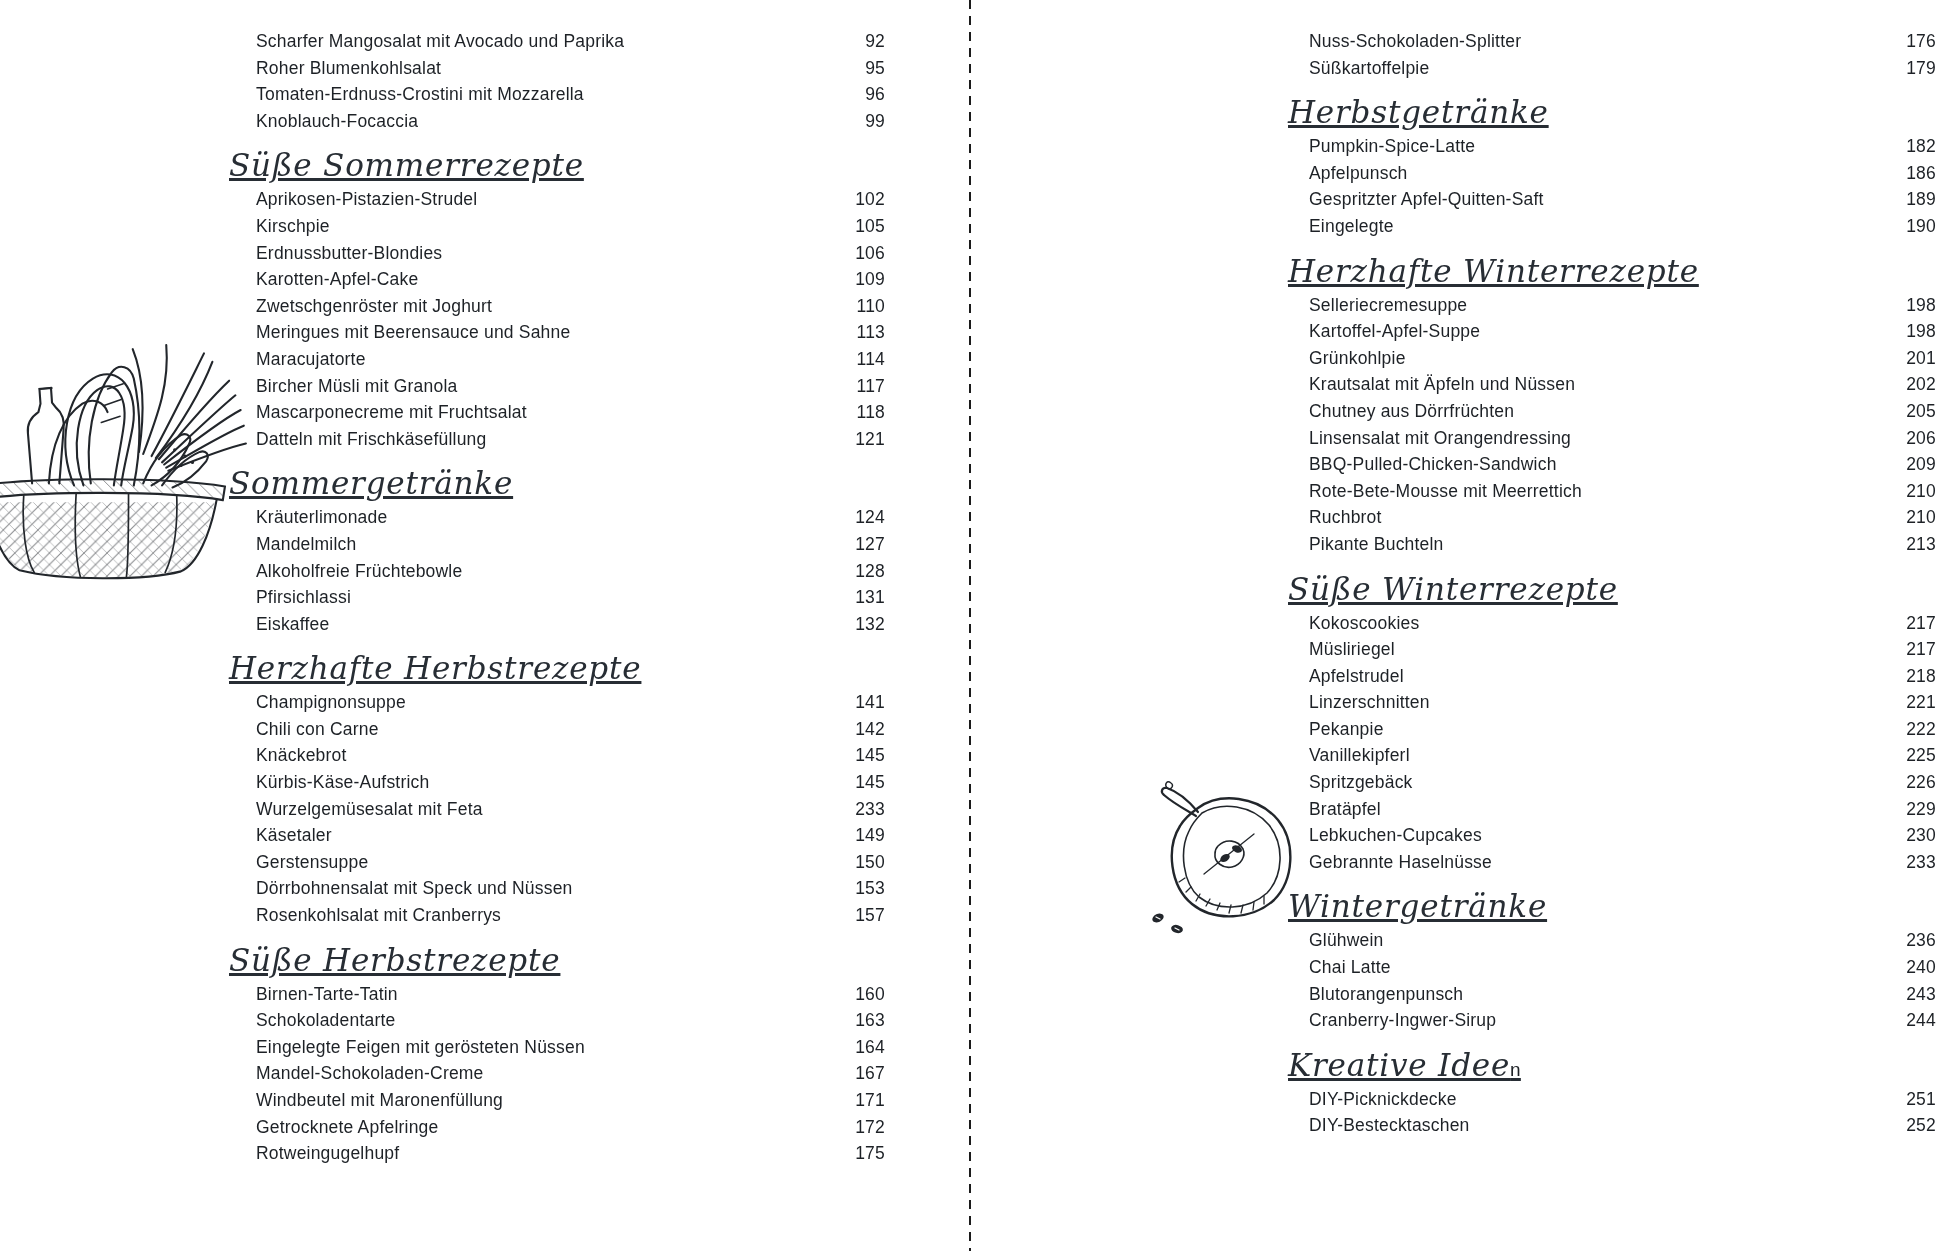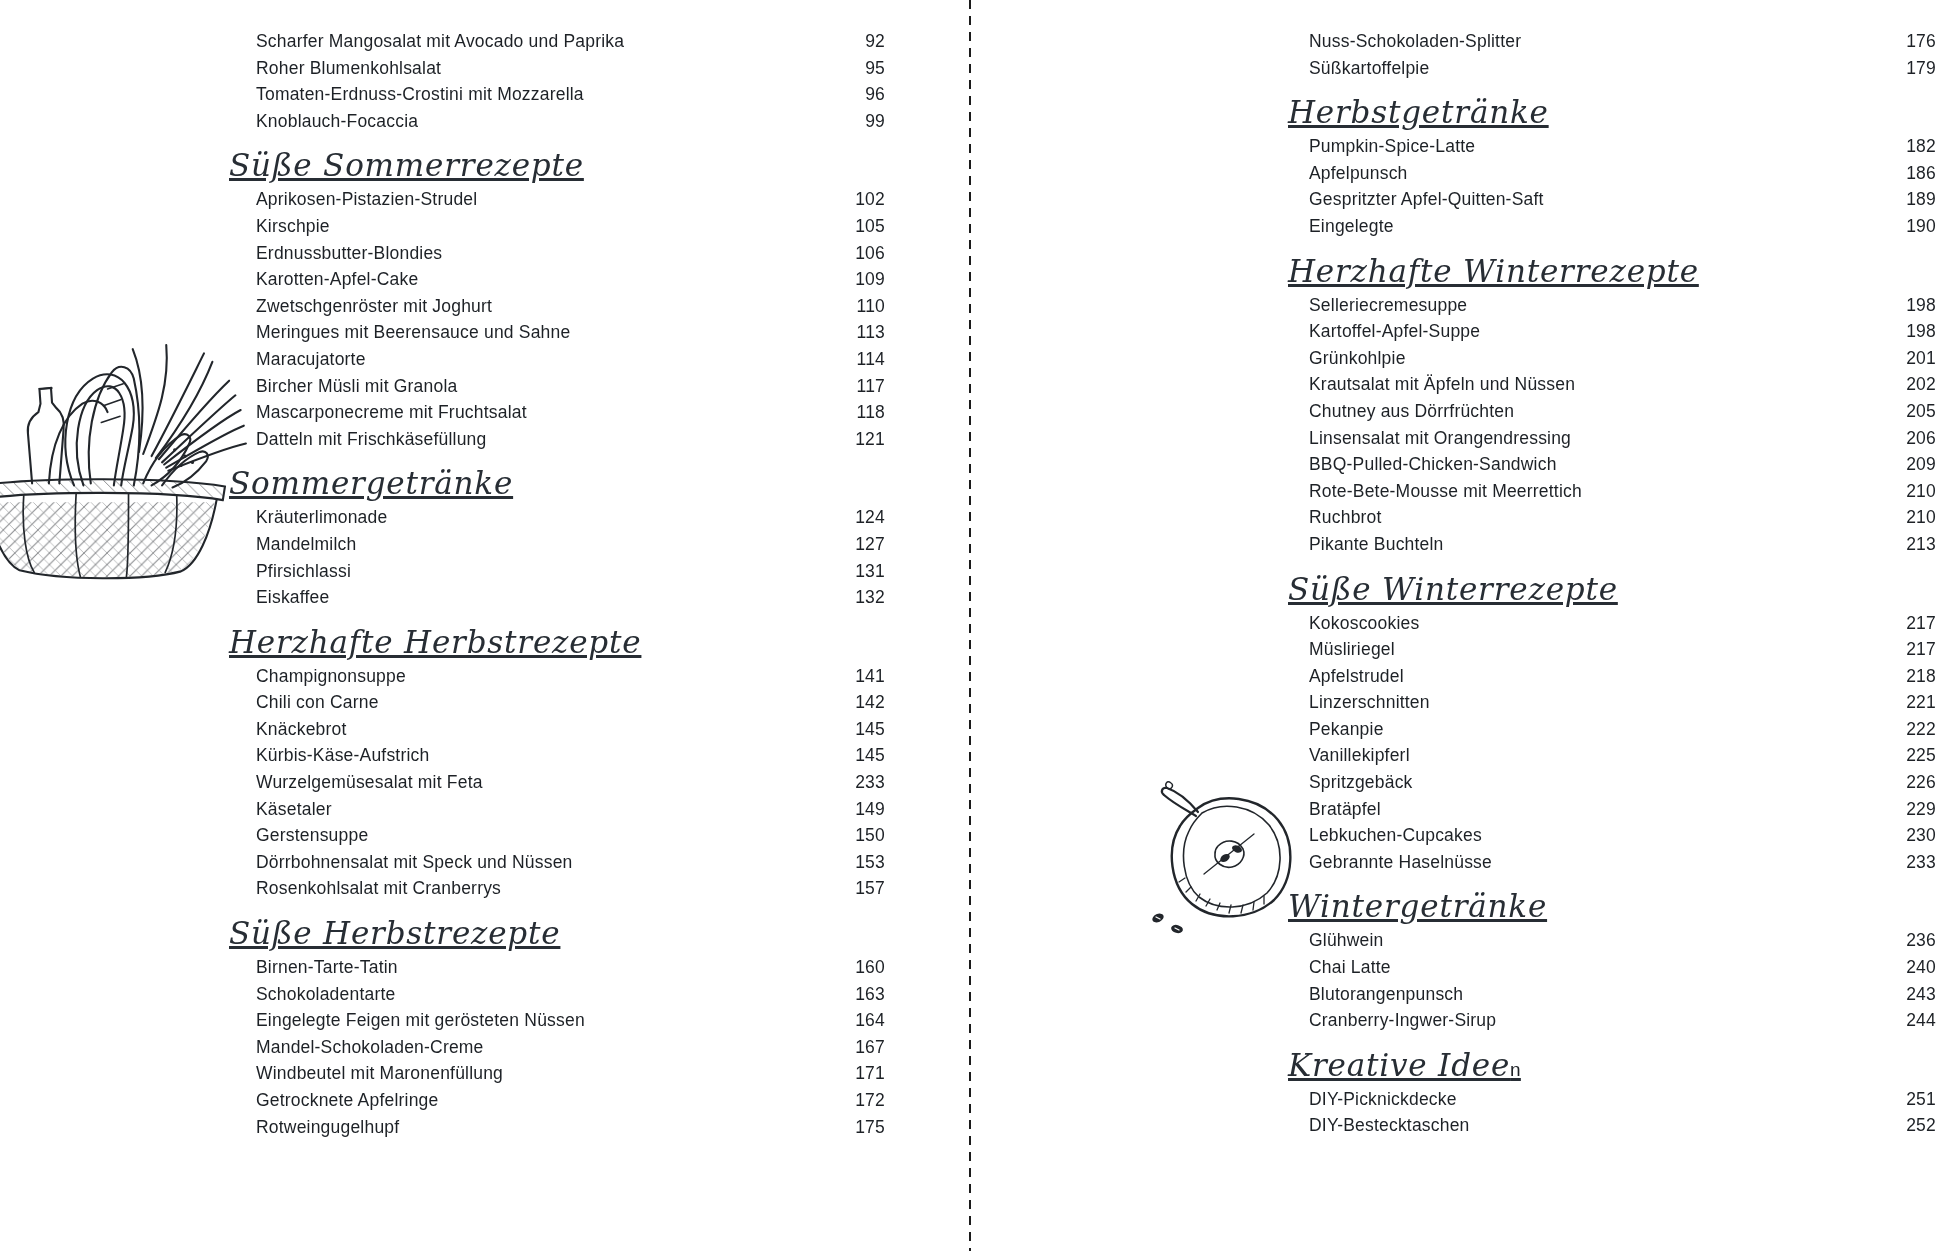--- a/index.html
+++ b/index.html
@@ -224,20 +224,24 @@
       <div class="section-heading"><span class="script">Sommergetränke</span></div>
       <div class="toc-row">
         <span class="recipe-title">Kräuterlimonade</span>
         <span class="page-num">124</span>
       </div>
       <div class="toc-row">
         <span class="recipe-title">Mandelmilch</span>
         <span class="page-num">127</span>
       </div>
       <div class="toc-row">
+        <span class="recipe-title">Alkoholfreie Früchtebowle</span>
+        <span class="page-num">128</span>
+      </div>
+      <div class="toc-row">
         <span class="recipe-title">Pfirsichlassi</span>
         <span class="page-num">131</span>
       </div>
       <div class="toc-row">
         <span class="recipe-title">Eiskaffee</span>
         <span class="page-num">132</span>
       </div>
       <div class="section-heading"><span class="script">Herzhafte Herbstrezepte</span></div>
       <div class="toc-row">
         <span class="recipe-title">Champignonsuppe</span>

